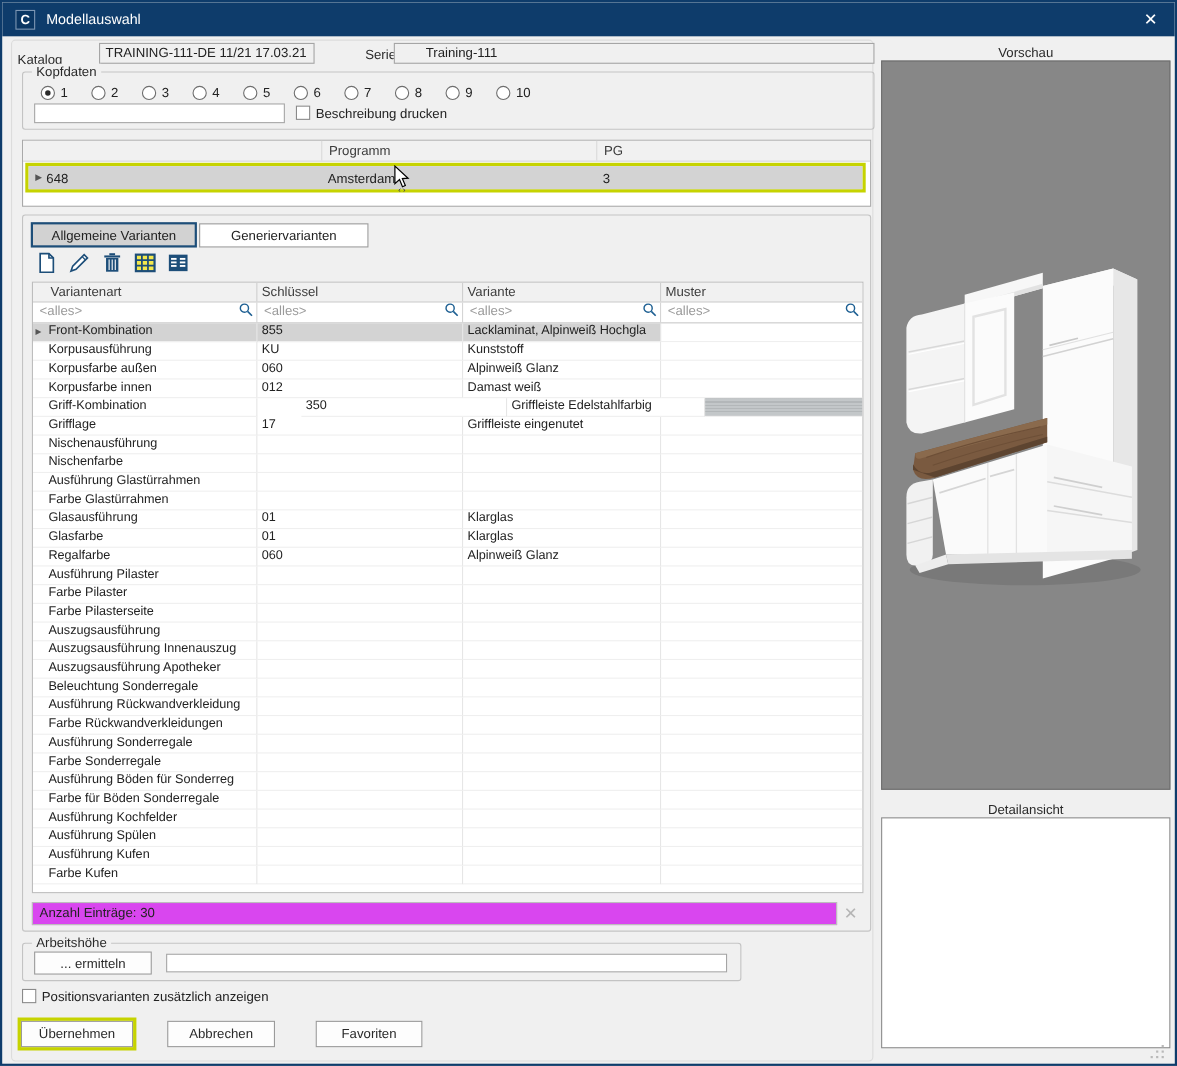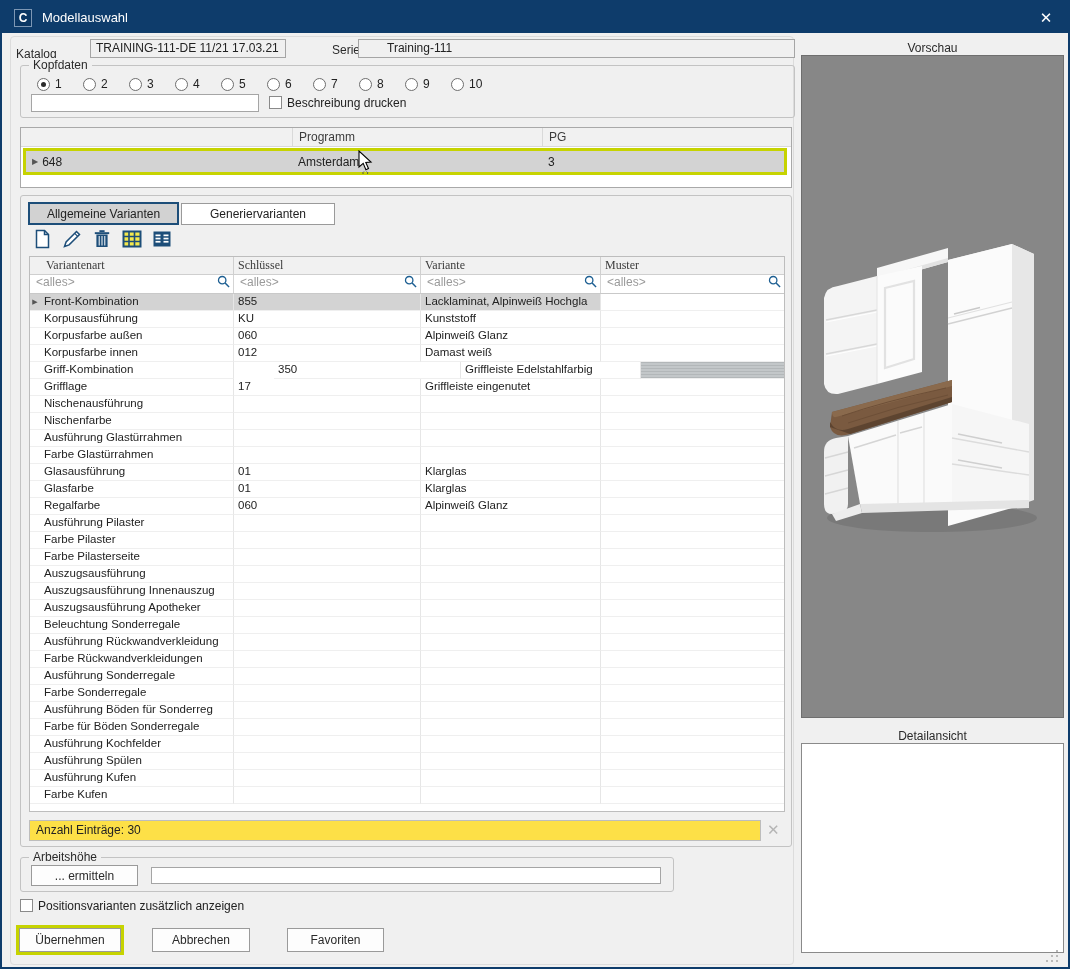--- a/index.html
+++ b/index.html
@@ -59,34 +59,34 @@
   
   .tab { position:absolute; height:22px; display:flex; align-items:center;
          justify-content:center; font-size:12px; }
   .tab.active { background:#d2d2d2; border:2px solid #1d4e79; height:23px; }
   .tab.inactive { background:#fff; border:1px solid #9a9a9a; }
   .toolbar { position:absolute; display:flex; gap:8px; align-items:center; }
   .tbtn { width:22px; height:22px; display:flex; align-items:center; justify-content:center; }
 
   .vtable { position:absolute; background:#fff; border:1px solid #bdbdbd; overflow:hidden; }
   .vhead { display:flex; height:18px; background:#f1f1f1; border-bottom:1px solid #cfcfcf;
-           color:#3c3c3c;font-family:Liberation Serif, serif; }
+           color:#3c3c3c; }
   .vhead .hc { padding:1px 4px; border-right:1px solid #cfcfcf; overflow:hidden; }
   .vfilter { display:flex; height:19px; border-bottom:1px solid #c9c9c9; }
   .fcell { display:flex; border-right:1px solid #d5d5d5;
            padding:0 3px 0 6px; color:#9a9a9a; }
   .fcell .ftxt { flex:1; }
   .vrow { display:flex; height:17px; font-size:11.5px; }
   .vrow .gut { width:10px; border-bottom:1px solid #efefef; font-size:7px; color:#555;
                display:flex; align-items:center; justify-content:center; }
   .vrow .vc { padding:1px 4px; border-right:1px solid #e6e6e6; border-bottom:1px solid #efefef;
               overflow:hidden; white-space:nowrap; }
   .vrow.sel .selbg { background:#d3d3d3; }
   .vc.swatch { background:repeating-linear-gradient(0deg,#b3b7b9 0 1px,#c3c7c9 1px 3px); }
-  .statusbar { position:absolute; background:#fde047; border:1px solid #bdbdbd; height:21px;
+  .statusbar { position:absolute; background:#d946ef; border:1px solid #bdbdbd; height:21px;
                line-height:19px; padding:0 6px; }
   .clearx { position:absolute; color:#b5b5b5; font-size:15px; }
 
   
   .panel-title { position:absolute; width:263px; text-align:center; color:#2a2a2a; }
   .preview { position:absolute; background:#878787; border:1px solid #6e6e6e; }
   .detail { position:absolute; background:#fff; border:1px solid #8a8a8a; }
   .grip { position:absolute; width:14px; height:12px; }
   .grip i { position:absolute; width:2px; height:2px; background:#b9b9b9; }
 

